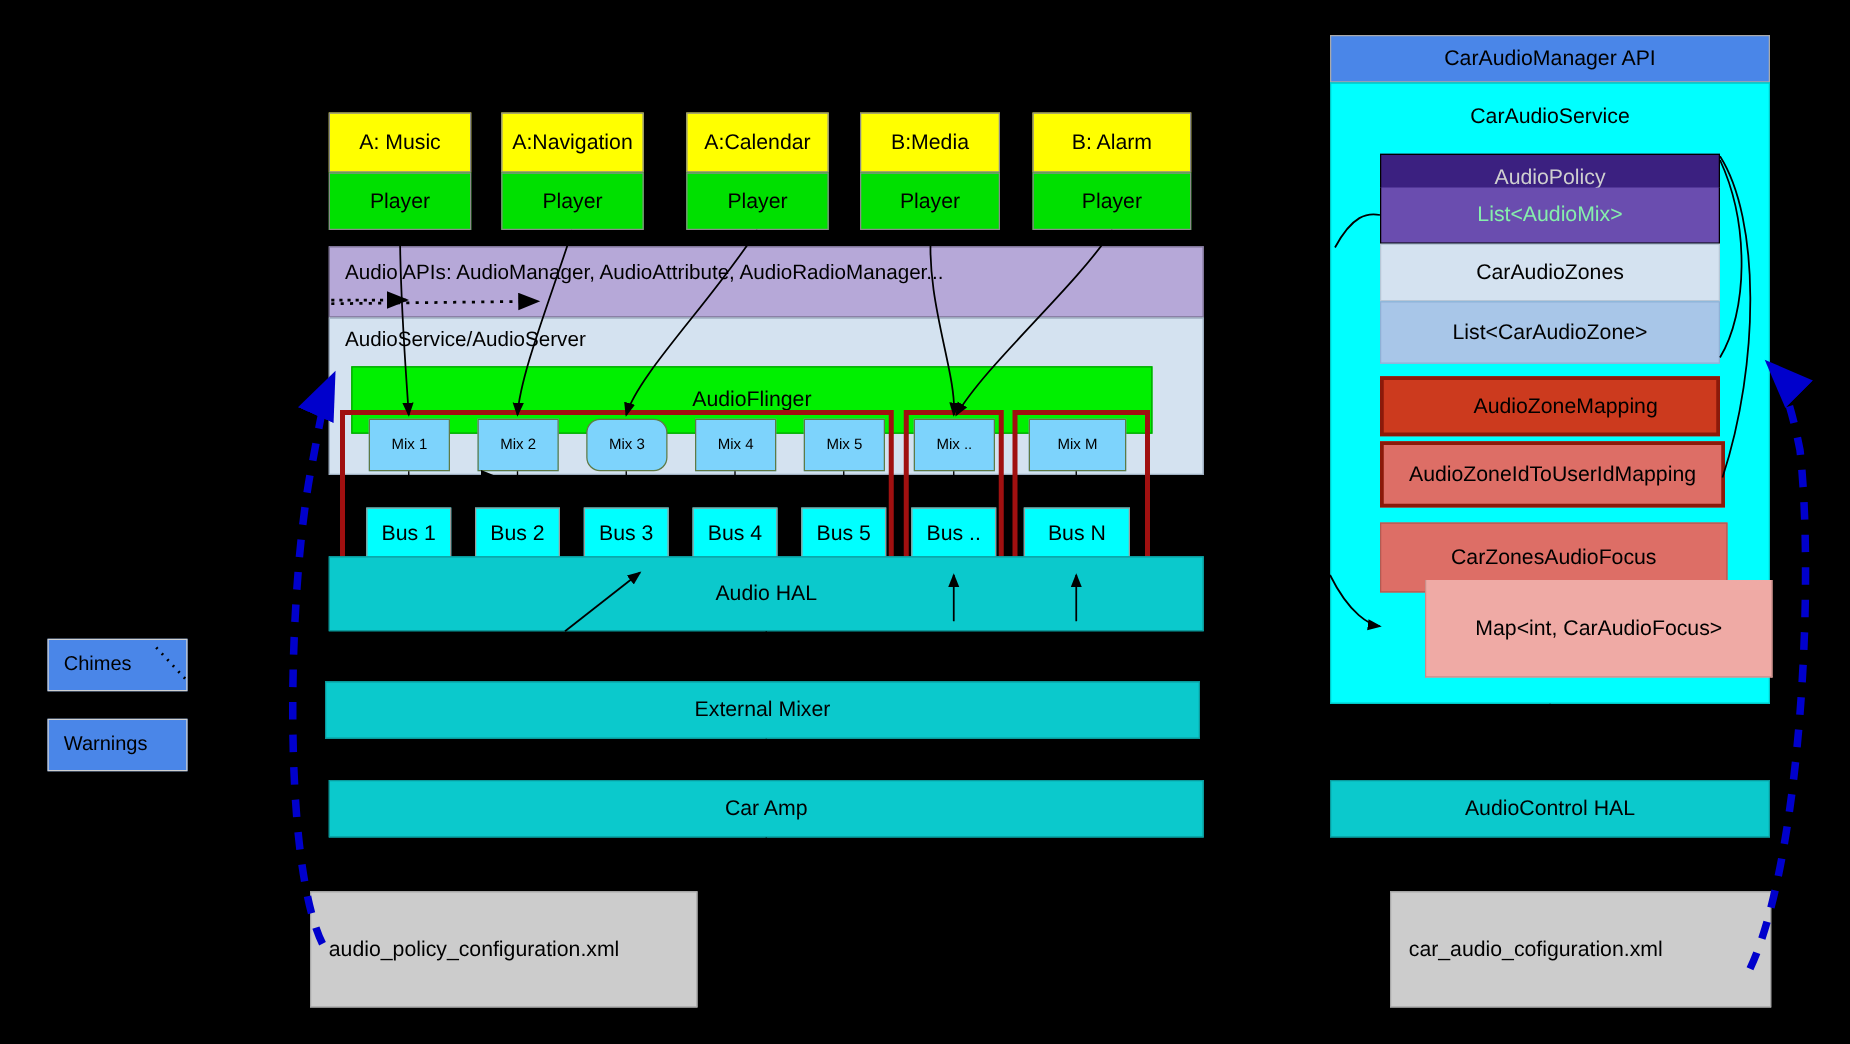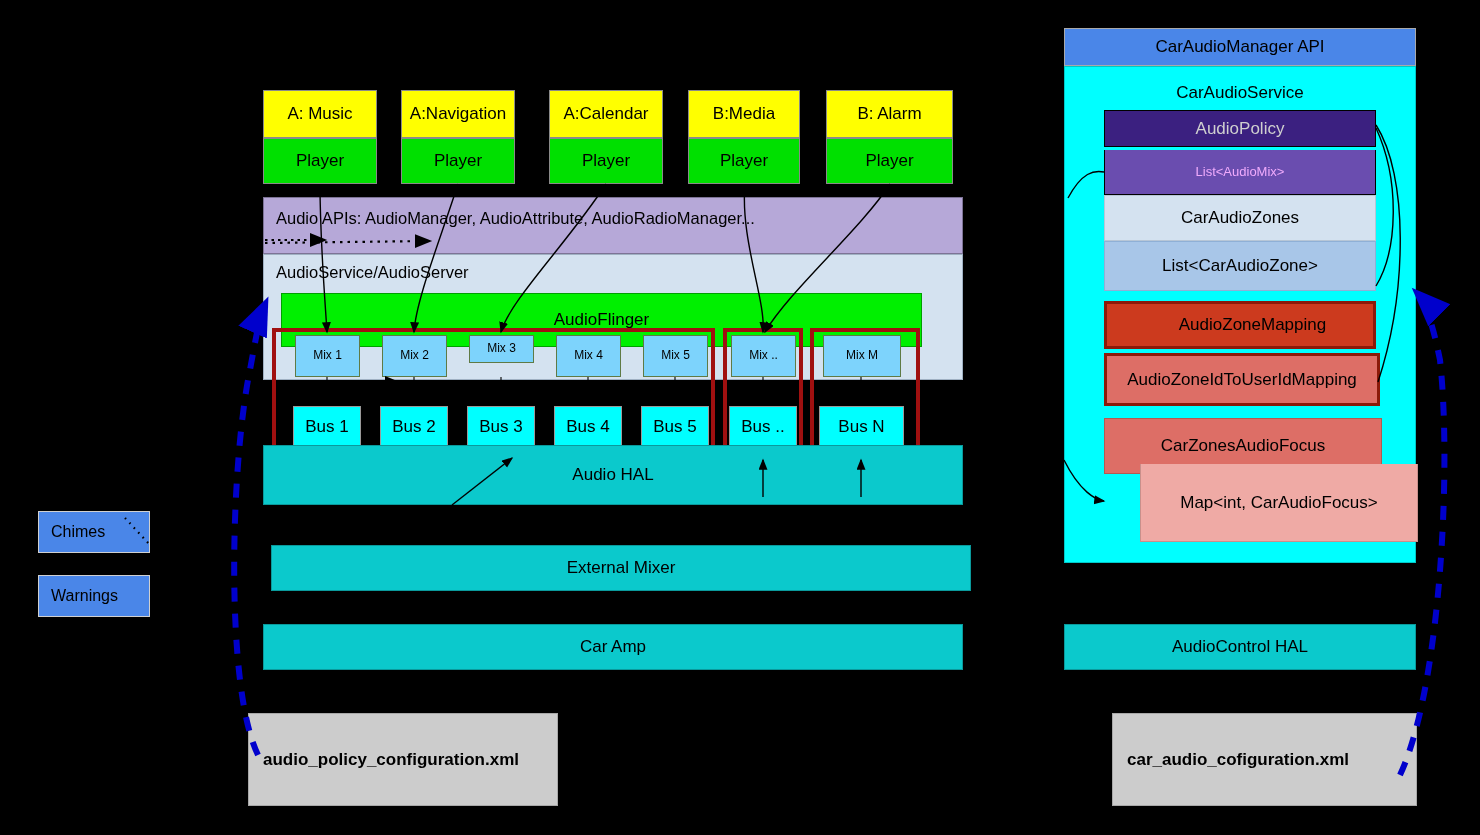--- a/index.html
+++ b/index.html
@@ -23,29 +23,29 @@
   .app-player { background:#00E000; border:1px solid #8a8a8a; font-size:17px; }
 
   .audio-apis { background:#B6A8D8; border:1px solid #7d7396; font-size:16.5px; }
   .audio-service { background:#D4E2F0; border:1px solid #9fb0c2; font-size:16.5px; }
   .audioflinger { background:#00F000; border:1px solid #00a000; font-size:17px; }
   .mix { background:#7dd3fc; border:1px solid #5f7a45; font-size:12px; }
   .bus { background:#00FFFF; border:1px solid #9a9a9a; font-size:17px; }
   .hal { background:#0BC9CC; border:1px solid #0a9a9c; font-size:17px; }
   .teal-bar { background:#0BC9CC; border:1px solid #0a9a9c; font-size:17px; }
 
-  .grey-xml { background:#CCCCCC; border:1px solid #a8a8a8; font-size:17px; justify-content:flex-start; padding-left:14px;font-weight:bold; }
+  .grey-xml { background:#CCCCCC; border:1px solid #a8a8a8; font-size:17px; justify-content:flex-start; padding-left:14px; }
 
   .blue-small { background:#4A86E8; border:1px solid #d0d0d0; font-size:16px; justify-content:flex-start; padding-left:12px; }
 
   
   .cam-api { background:#4A86E8; border:1px solid #a9a9a9; font-size:17px; }
   .cas { background:#00FFFF; border:1px solid #00c8c8; font-size:17px; align-items:flex-start; padding-top:8px; }
   .audio-policy { background:#3B2080; border:1px solid #000; color:#cfcfcf; font-size:17px; }
-  .audio-mix { background:#6A4DAF; border:1px solid #000; border-top:none; color:#f0abfc; font-size:13px; }
+  .audio-mix { background:#6A4DAF; border:1px solid #000; border-top:none; color:#86efac; font-size:17px; }
   .car-zones { background:#D4E2F0; border:1px solid #b7c6d6; font-size:17px; }
   .car-zone-list { background:#A8C6E8; border:1px solid #8fb0d6; font-size:17px; }
   .azm { background:#CC3A1E; border:3px solid #8B1A0A; font-size:17px; }
   .azid { background:#DD6E66; border:3px solid #8B1A0A; font-size:17px; }
   .czaf { background:#DD6E66; border:1px solid #b35a52; font-size:17px; }
   .mapint { background:#EFAAA5; border:1px solid #c98f8a; border-top:none; font-size:17px;margin-left:36px; }
 
   .redframe { position:absolute; border:4px solid #A01010; }
 
   svg.overlay { position:absolute; left:0; top:0; width:1480px; height:835px; pointer-events:none; }
@@ -77,52 +77,52 @@
 </div>
 
 <div class="box audioflinger" style="left:281px; top:293px; width:641px; height:54px;">AudioFlinger</div>
 
 <div class="redframe" style="left:272px; top:328px; width:443px; height:134px;"></div>
 <div class="redframe" style="left:723px; top:328px; width:80px;  height:134px;"></div>
 <div class="redframe" style="left:810px; top:328px; width:110px; height:134px;"></div>
 
 <div class="box mix" style="left:295px; top:335px; width:65px; height:42px;">Mix 1</div>
 <div class="box mix" style="left:382px; top:335px; width:65px; height:42px;">Mix 2</div>
-<div class="box mix" style="left:469px; top:335px; width:65px; height:28px;">Mix 3</div>
+<div class="box mix" style="left:469px; top:335px; width:65px; height:42px;border-radius:11px;">Mix 3</div>
 <div class="box mix" style="left:556px; top:335px; width:65px; height:42px;">Mix 4</div>
 <div class="box mix" style="left:643px; top:335px; width:65px; height:42px;">Mix 5</div>
 <div class="box mix" style="left:731px; top:335px; width:65px; height:42px;">Mix ..</div>
 <div class="box mix" style="left:823px; top:335px; width:78px; height:42px;">Mix M</div>
 
 <div class="box bus" style="left:293px; top:406px; width:68px; height:42px;">Bus 1</div>
 <div class="box bus" style="left:380px; top:406px; width:68px; height:42px;">Bus 2</div>
 <div class="box bus" style="left:467px; top:406px; width:68px; height:42px;">Bus 3</div>
 <div class="box bus" style="left:554px; top:406px; width:68px; height:42px;">Bus 4</div>
 <div class="box bus" style="left:641px; top:406px; width:68px; height:42px;">Bus 5</div>
 <div class="box bus" style="left:729px; top:406px; width:68px; height:42px;">Bus ..</div>
 <div class="box bus" style="left:819px; top:406px; width:85px; height:42px;">Bus N</div>
 
 <div class="box hal" style="left:263px; top:445px; width:700px; height:60px;">Audio HAL</div>
 
-<div class="box teal-bar" style="left:271px; top:545px; width:700px; height:46px;">External Mixer</div>
+<div class="box teal-bar" style="left:260px; top:545px; width:700px; height:46px;">External Mixer</div>
 
 <div class="box teal-bar" style="left:263px; top:624px; width:700px; height:46px;">Car Amp</div>
 
 <div class="box grey-xml" style="left:248px; top:713px; width:310px; height:93px;">audio_policy_configuration.xml</div>
 
 <div class="box blue-small" style="left:38px; top:511px; width:112px; height:42px;">Chimes</div>
 <div class="box blue-small" style="left:38px; top:575px; width:112px; height:42px;">Warnings</div>
 
 <div class="box cam-api" style="left:1064px; top:28px; width:352px; height:38px;">CarAudioManager API</div>
 
 <div class="box cas" style="left:1064px; top:66px; width:352px; height:497px;">
   <span style="position:absolute; left:0; right:0; top:16px; text-align:center;">CarAudioService</span>
 </div>
 
-<div class="box audio-policy" style="left:1104px; top:110px; width:272px; height:37px;">AudioPolicy</div>
+<div class="box audio-policy" style="left:1104px; top:123px; width:272px; height:37px;">AudioPolicy</div>
 <div class="box audio-mix" style="left:1104px; top:150px; width:272px; height:45px;">List&lt;AudioMix&gt;</div>
 <div class="box car-zones" style="left:1104px; top:195px; width:272px; height:46px;">CarAudioZones</div>
 <div class="box car-zone-list" style="left:1104px; top:241px; width:272px; height:50px;">List&lt;CarAudioZone&gt;</div>
 
 <div class="box azm" style="left:1104px; top:301px; width:272px; height:48px;padding-left:25px;">AudioZoneMapping</div>
 <div class="box azid" style="left:1104px; top:353px; width:276px; height:53px;">AudioZoneIdToUserIdMapping</div>
 
 <div class="box czaf" style="left:1104px; top:418px; width:278px; height:56px;">CarZonesAudioFocus</div>
 <div class="box mapint" style="left:1104px; top:464px; width:278px; height:78px;">Map&lt;int, CarAudioFocus&gt;</div>
 

